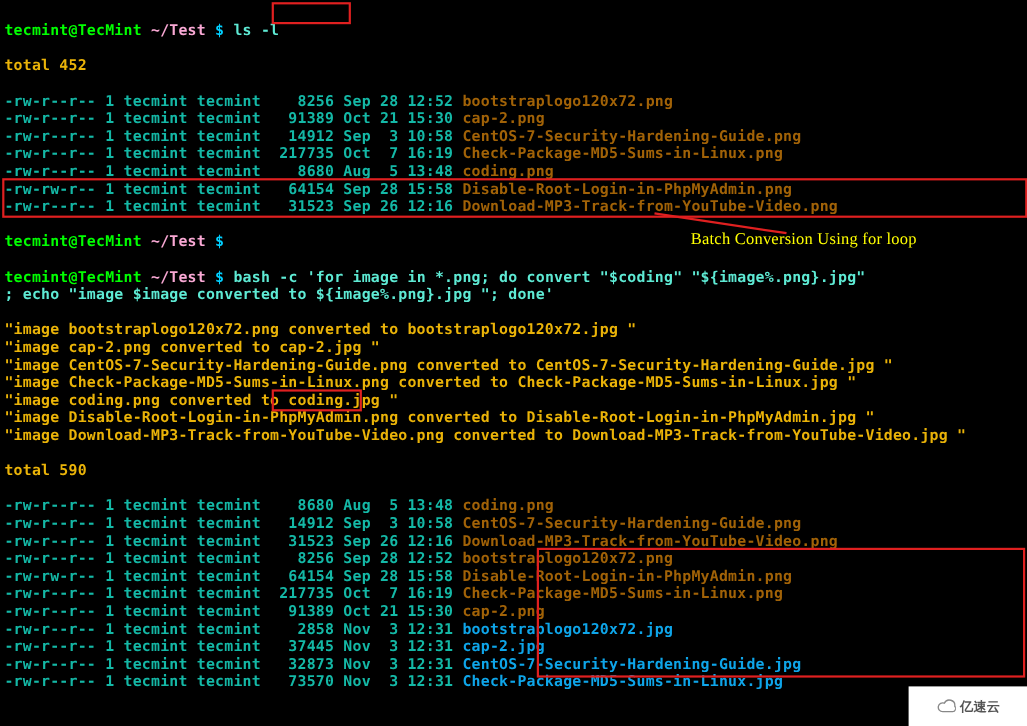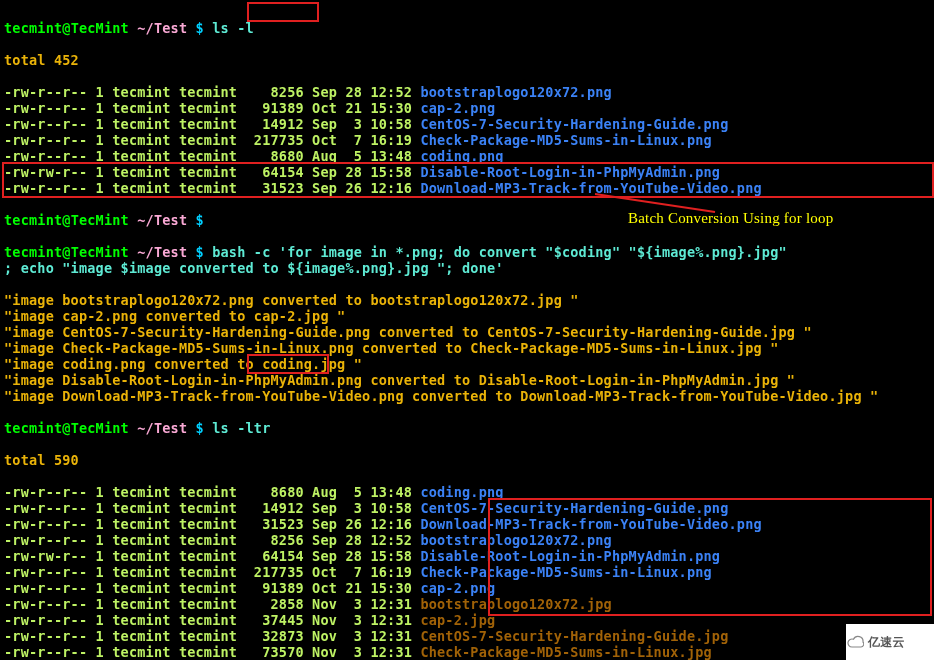--- a/index.html
+++ b/index.html
@@ -20,62 +20,61 @@
     padding: 4px;
     white-space: pre;
     color: #c0c0c0;
   }
   .user { color: #00ff00; }
   .at { color: #00ff00; }
   .host { color: #00ff00; }
   .path { color: #f9a8d4; }
   .dollar { color: #00cfff; }
   .cmd { color: #5eead4; }
-  .fname-png { color: #3b82f6; }
-  .fname-jpg { color: #a16207; }
-  .perms { color: #bef264; }
+  .fname-png { color: #a16207; }
+  .fname-jpg { color: #0ea5e9; }
+  .perms { color: #14b8a6; }
   .out { color: #eab308; }
   .box {
     position: absolute;
     border: 2px solid #e02020;
     pointer-events: none;
   }
   .annot {
     position: absolute;
     color: #ffff00;
     font-size: 15px;
     font-family: Georgia, serif;
     font-weight: normal;
   }
   .watermark {
     position:absolute;
     bottom:0;right:0;
-    width:88px;height:36px;
+    width:108px;height:36px;
     background:#fff;
     color:#555;
     font-family:sans-serif;
     font-size:12px;
     display:flex;
     align-items:center;
-    justify-content:flex-start;
+    justify-content:center;
   }
   .watermark svg { margin-right:4px; }
   .row { white-space: pre; }
 </style>
 </head>
 <body>
 
 <div class="term">
 <div class="row"><span class="user">tecmint</span><span class="at">@</span><span class="host">TecMint</span> <span class="path">~/Test</span> <span class="dollar">$</span> <span class="cmd">ls -l</span></div>
 <div class="row out">total 452</div>
 <div id="listing1"><div class="row"><span class="perms">-rw-r--r-- 1 tecmint tecmint    8256 Sep 28 12:52 </span><span class="fname-png">bootstraplogo120x72.png</span></div><div class="row"><span class="perms">-rw-r--r-- 1 tecmint tecmint   91389 Oct 21 15:30 </span><span class="fname-png">cap-2.png</span></div><div class="row"><span class="perms">-rw-r--r-- 1 tecmint tecmint   14912 Sep  3 10:58 </span><span class="fname-png">CentOS-7-Security-Hardening-Guide.png</span></div><div class="row"><span class="perms">-rw-r--r-- 1 tecmint tecmint  217735 Oct  7 16:19 </span><span class="fname-png">Check-Package-MD5-Sums-in-Linux.png</span></div><div class="row"><span class="perms">-rw-r--r-- 1 tecmint tecmint    8680 Aug  5 13:48 </span><span class="fname-png">coding.png</span></div><div class="row"><span class="perms">-rw-rw-r-- 1 tecmint tecmint   64154 Sep 28 15:58 </span><span class="fname-png">Disable-Root-Login-in-PhpMyAdmin.png</span></div><div class="row"><span class="perms">-rw-r--r-- 1 tecmint tecmint   31523 Sep 26 12:16 </span><span class="fname-png">Download-MP3-Track-from-YouTube-Video.png</span></div></div>
 <div class="row"><span class="user">tecmint</span><span class="at">@</span><span class="host">TecMint</span> <span class="path">~/Test</span> <span class="dollar">$</span> </div>
 <div class="row"><span class="user">tecmint</span><span class="at">@</span><span class="host">TecMint</span> <span class="path">~/Test</span> <span class="dollar">$</span> <span class="cmd" id="bashcmd">bash -c 'for image in *.png; do convert "$coding" "${image%.png}.jpg"</span></div><div class="row cmd">; echo "image $image converted to ${image%.png}.jpg "; done'</div>
 <div id="echoes"><div class="row out">"image bootstraplogo120x72.png converted to bootstraplogo120x72.jpg "</div><div class="row out">"image cap-2.png converted to cap-2.jpg "</div><div class="row out">"image CentOS-7-Security-Hardening-Guide.png converted to CentOS-7-Security-Hardening-Guide.jpg "</div><div class="row out">"image Check-Package-MD5-Sums-in-Linux.png converted to Check-Package-MD5-Sums-in-Linux.jpg "</div><div class="row out">"image coding.png converted to coding.jpg "</div><div class="row out">"image Disable-Root-Login-in-PhpMyAdmin.png converted to Disable-Root-Login-in-PhpMyAdmin.jpg "</div><div class="row out">"image Download-MP3-Track-from-YouTube-Video.png converted to Download-MP3-Track-from-YouTube-Video.jpg "</div></div>
-<div class="row"><span class="user">tecmint</span><span class="at">@</span><span class="host">TecMint</span> <span class="path">~/Test</span> <span class="dollar">$</span> <span class="cmd">ls -ltr</span></div>
 <div class="row out">total 590</div>
 <div id="listing2"><div class="row"><span class="perms">-rw-r--r-- 1 tecmint tecmint    8680 Aug  5 13:48 </span><span class="fname-png">coding.png</span></div><div class="row"><span class="perms">-rw-r--r-- 1 tecmint tecmint   14912 Sep  3 10:58 </span><span class="fname-png">CentOS-7-Security-Hardening-Guide.png</span></div><div class="row"><span class="perms">-rw-r--r-- 1 tecmint tecmint   31523 Sep 26 12:16 </span><span class="fname-png">Download-MP3-Track-from-YouTube-Video.png</span></div><div class="row"><span class="perms">-rw-r--r-- 1 tecmint tecmint    8256 Sep 28 12:52 </span><span class="fname-png">bootstraplogo120x72.png</span></div><div class="row"><span class="perms">-rw-rw-r-- 1 tecmint tecmint   64154 Sep 28 15:58 </span><span class="fname-png">Disable-Root-Login-in-PhpMyAdmin.png</span></div><div class="row"><span class="perms">-rw-r--r-- 1 tecmint tecmint  217735 Oct  7 16:19 </span><span class="fname-png">Check-Package-MD5-Sums-in-Linux.png</span></div><div class="row"><span class="perms">-rw-r--r-- 1 tecmint tecmint   91389 Oct 21 15:30 </span><span class="fname-png">cap-2.png</span></div><div class="row"><span class="perms">-rw-r--r-- 1 tecmint tecmint    2858 Nov  3 12:31 </span><span class="fname-jpg">bootstraplogo120x72.jpg</span></div><div class="row"><span class="perms">-rw-r--r-- 1 tecmint tecmint   37445 Nov  3 12:31 </span><span class="fname-jpg">cap-2.jpg</span></div><div class="row"><span class="perms">-rw-r--r-- 1 tecmint tecmint   32873 Nov  3 12:31 </span><span class="fname-jpg">CentOS-7-Security-Hardening-Guide.jpg</span></div><div class="row"><span class="perms">-rw-r--r-- 1 tecmint tecmint   73570 Nov  3 12:31 </span><span class="fname-jpg">Check-Package-MD5-Sums-in-Linux.jpg</span></div></div>
 
 </div>
 
 <div class="box" style="left:247px;top:2px;width:68px;height:16px;"></div>
 <div class="box" style="left:2px;top:162px;width:928px;height:32px;"></div>
 <div class="box" style="left:247px;top:354px;width:78px;height:16px;"></div>
 <div class="box" style="left:488px;top:498px;width:440px;height:114px;"></div>
 

